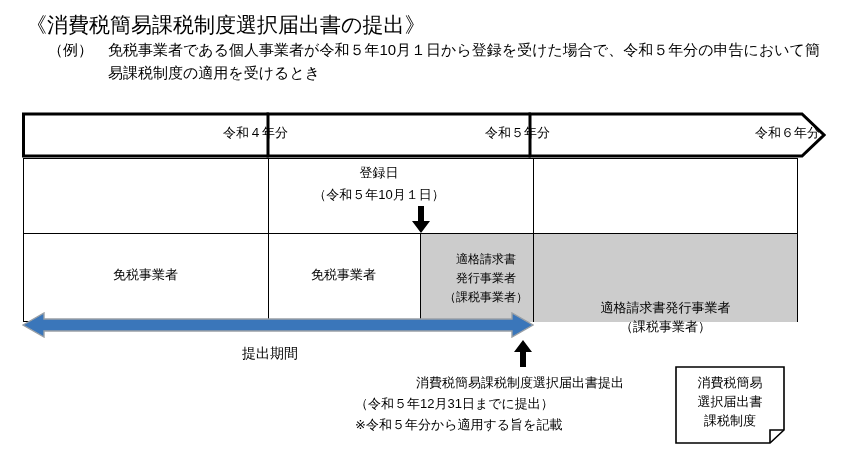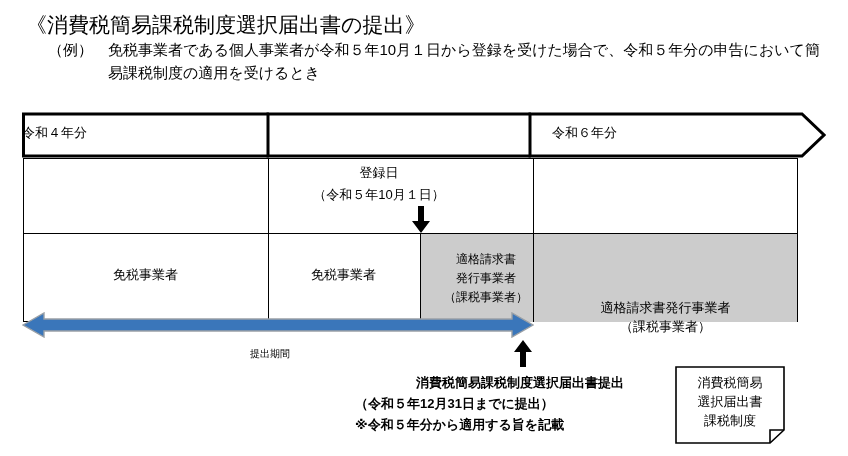--- a/index.html
+++ b/index.html
@@ -53,21 +53,21 @@
     top: 112px;
     width: 804px;
     height: 46px;
   }
   #banner svg { display: block; }
   .band-label {
     position: absolute;
     top: 13px;
     font-size: 13px;
     line-height: 16px;
-    text-align: left;
+    text-align: right;
     white-space: nowrap;
   }
   #band-label-0 { left: 0px;   width: 266px; }
   #band-label-1 { left: 268px; width: 260px; }
   #band-label-2 { left: 530px; width: 268px; }
 
   
   #grid {
     position: absolute;
     left: 23px;
@@ -166,33 +166,32 @@
     top: 312px;
     width: 512px;
     height: 26px;
   }
   #period-label {
     position: absolute;
     left: 150px;
     top: 344px;
     width: 240px;
     text-align: center;
-    font-size: 10px;
+    font-size: 14px;
     line-height: 19px;
   }
 
   
   #annotation {
     position: absolute;
     left: 355px;
     top: 372px;
     width: 330px;
     font-size: 13px;
     line-height: 21px;
-    font-weight: bold;
   }
   #annotation .ann-line { white-space: nowrap; }
   #annotation .ann-0 { text-align: center; }
   #annotation .ann-1 { text-align: left; }
   #annotation .ann-2 { text-align: left; }
 
   
   #doc-icon {
     position: absolute;
     left: 675px;
@@ -227,20 +226,21 @@
 
 <div id="banner">
   <svg width="804" height="46" viewBox="0 0 804 46">
     <g fill="#ffffff" stroke="#000000" stroke-width="3" stroke-linejoin="miter">
       <polygon points="1.5,2 246,2 268,23 246,44 1.5,44"></polygon>
       <polygon points="246,2 508,2 530,23 508,44 246,44"></polygon>
       <polygon points="508,2 780,2 802,23 780,44 508,44"></polygon>
     </g>
   </svg>
   <div class="band-label" id="band-label-0">令和４年分</div>
+  <div class="band-label" id="band-label-1">令和５年分</div>
   <div class="band-label" id="band-label-2">令和６年分</div>
 </div>
 
 <div id="grid">
   <div id="gray-mid"></div>
   <div id="gray-right"></div>
   <div class="hline" id="h-mid"></div>
   <div class="vline" id="v-col1"></div>
   <div class="vline" id="v-col2"></div>
   <div id="v-reg"></div>

